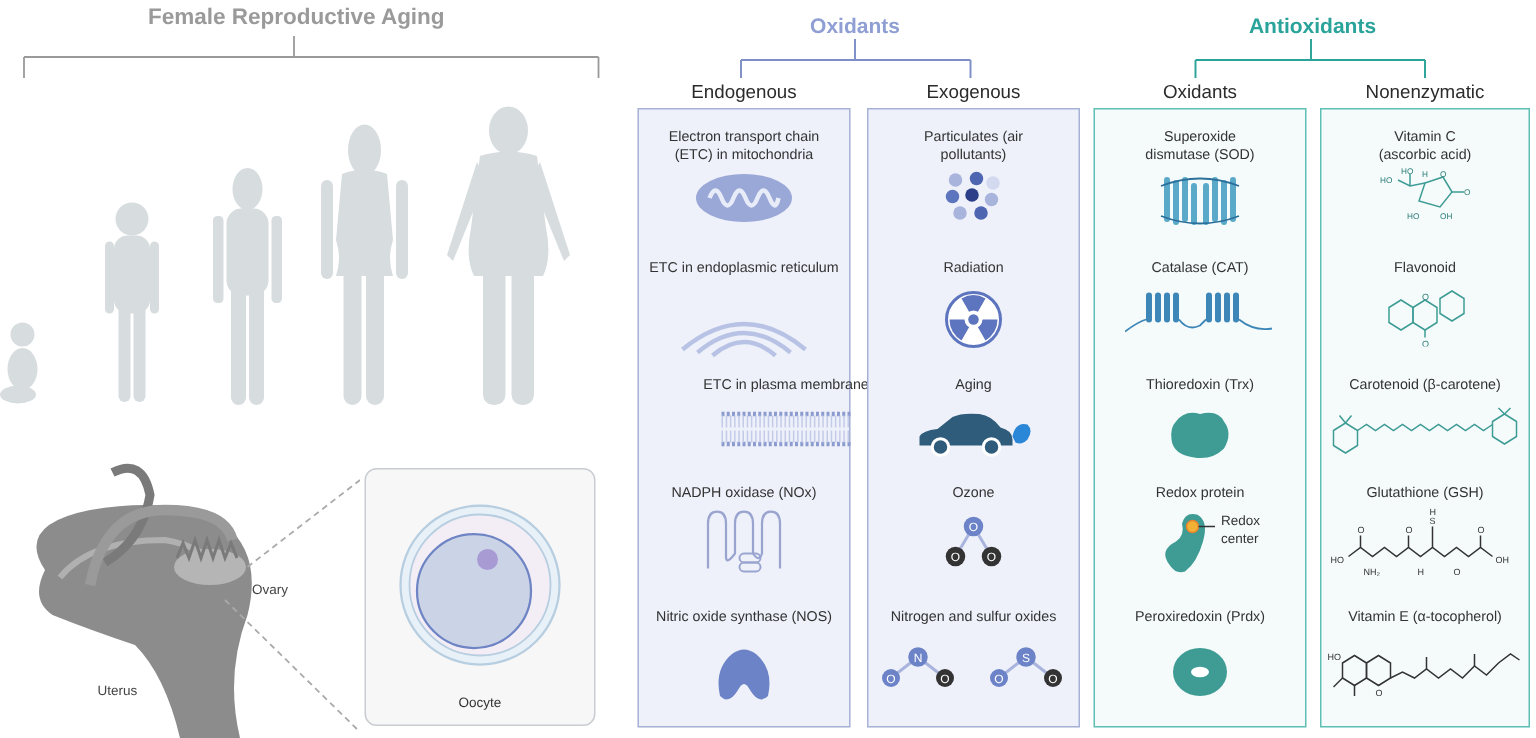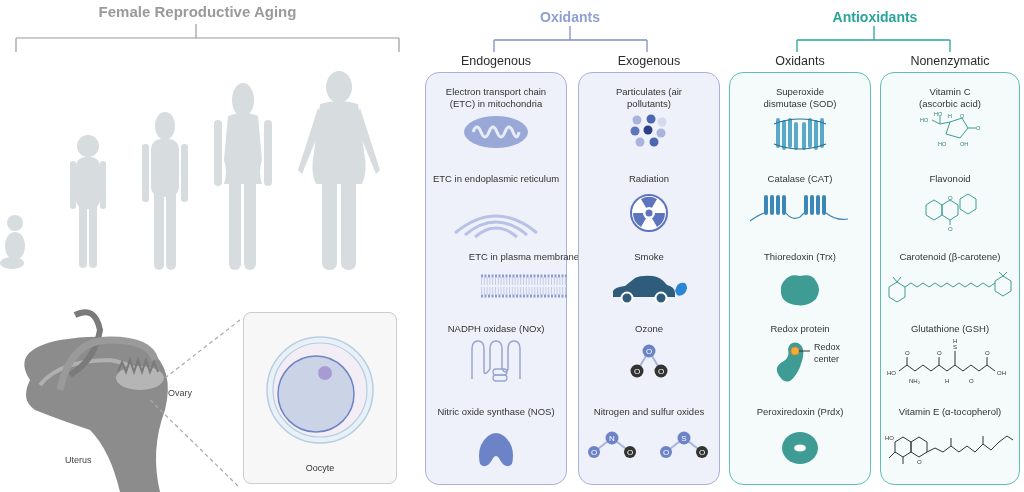--- a/index.html
+++ b/index.html
@@ -1,20 +1,20 @@
 <!DOCTYPE html>
 <html><head>
 <meta charset="utf-8">
 <style>
   html, body { margin:0; padding:0; background:#ffffff; }
   body { width:1024px; height:492px; position:relative; overflow:hidden; font-family:"Liberation Sans", sans-serif; }
   .abs { position:absolute; }
   .title { font-weight:bold; text-align:center; white-space:nowrap; }
   .sub { font-size:12.5px; color:#2b2b2b; text-align:center; white-space:nowrap; }
-  .box { position:absolute; border-radius:14px; box-sizing:border-box; }
+  .box { position:absolute; border-radius:0; box-sizing:border-box; }
   .box.ox { background:#eef1fa; border:1.5px solid #a7b2d6; }
   .box.aox { background:#f5fbfb; border:1.5px solid #5fbfb5; }
   .item { position:absolute; left:0; width:100%; text-align:center; }
   .lbl { font-size:9.5px; color:#333; line-height:12px; display:block; }
   .icon { display:block; margin:4px auto 0 auto; }
   .small { font-size:9px; color:#333; }
 </style>
 </head>
 <body>
 
@@ -176,21 +176,21 @@
       <circle cx="20" cy="20" r="18" fill="#ffffff" stroke="#5d74be" stroke-width="2"></circle>
       <circle cx="20" cy="20" r="3.5" fill="#5d74be"></circle>
       <path d="M20 20 L12 6 A16 16 0 0 1 28 6 Z" fill="#5d74be" transform="translate(0,-0)"></path>
       <path d="M20 20 L36 20 A16 16 0 0 1 28 34 Z" fill="#5d74be"></path>
       <path d="M20 20 L12 34 A16 16 0 0 1 4 20 Z" fill="#5d74be"></path>
       <circle cx="20" cy="20" r="6" fill="#ffffff"></circle>
       <circle cx="20" cy="20" r="3.5" fill="#5d74be"></circle>
     </svg>
   </div>
   <div class="item" style="top:178px;">
-    <span class="lbl">Smoke</span>
+    <span class="lbl">Aging</span>
     <svg class="icon" width="80" height="34" style="margin-top:10px;">
       <path d="M4 24 L4 18 Q6 14 16 13 L26 5 Q32 2 44 3 Q52 4 58 12 Q66 14 66 20 L66 24 Z" fill="#2e5c7a"></path>
       <circle cx="18" cy="25" r="5.5" fill="#2e5c7a" stroke="#fff" stroke-width="2"></circle>
       <circle cx="52" cy="25" r="5.5" fill="#2e5c7a" stroke="#fff" stroke-width="2"></circle>
       <path d="M66 18 Q68 8 76 10 Q80 14 76 20 Q72 24 68 22 Z" fill="#2a86d6"></path>
     </svg>
   </div>
   <div class="item" style="top:250px;">
     <span class="lbl">Ozone</span>
     <svg class="icon" width="40" height="36" style="margin-top:8px;">

